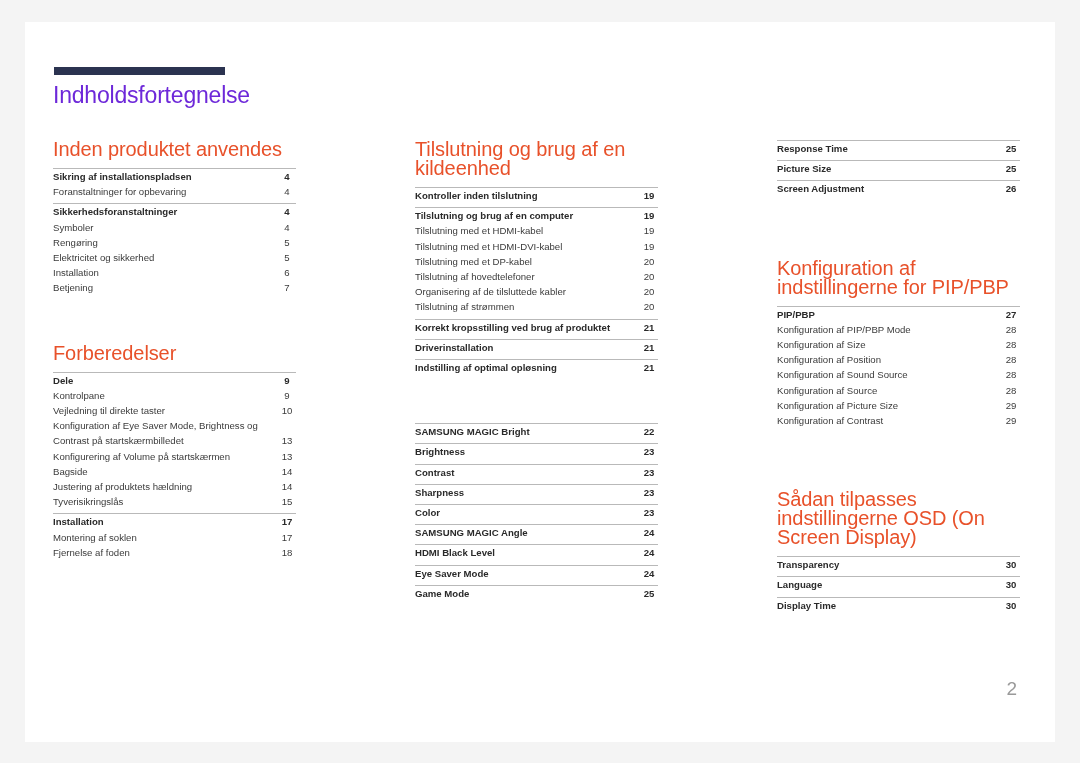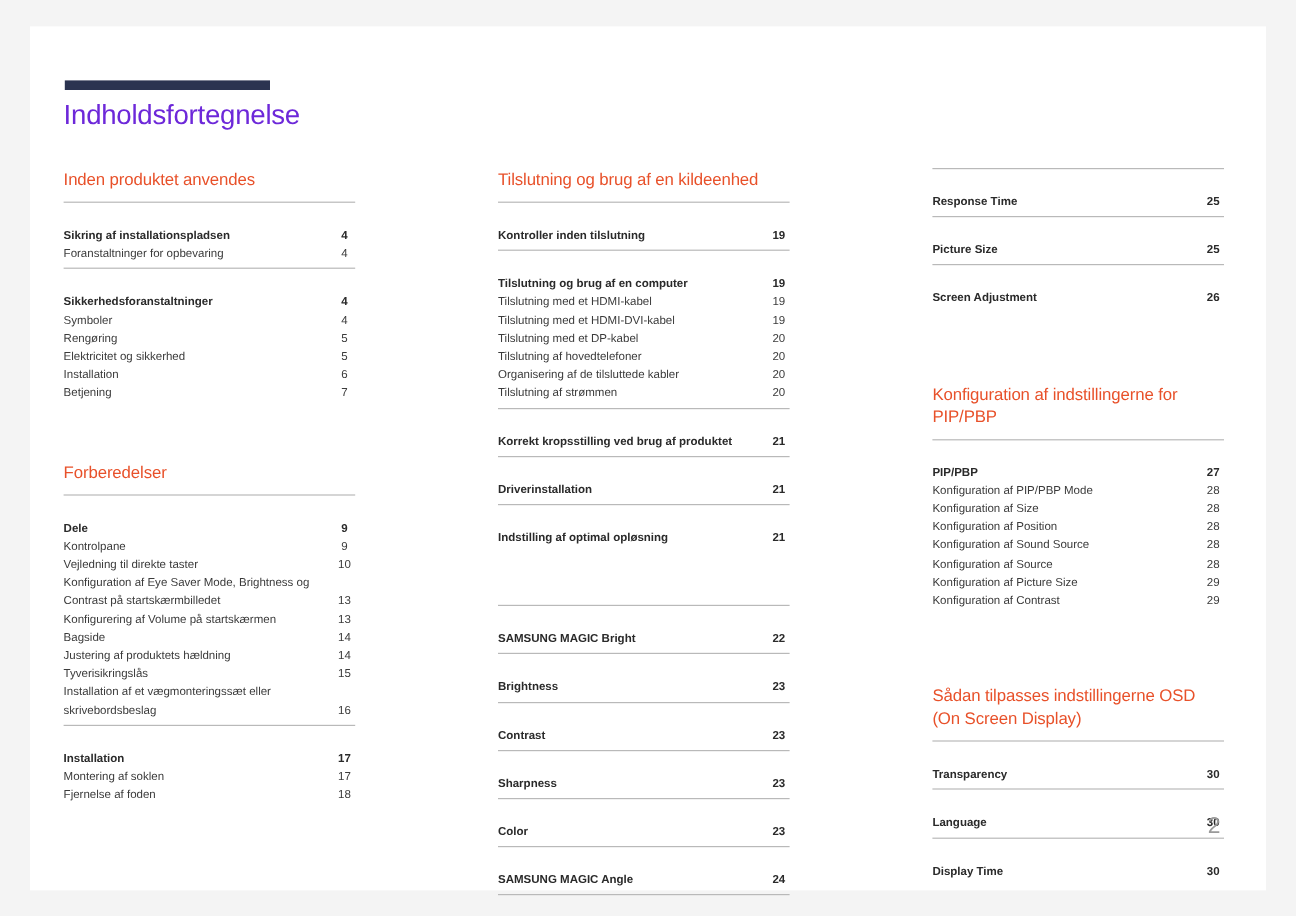--- a/index.html
+++ b/index.html
@@ -51,35 +51,35 @@
     margin-right: 119px;
   }
   .col:last-child {
     margin-right: 0;
   }
   .section {
     margin-bottom: 0px;
   }
   .section-header {
     color: #e8512a;
-    font-size: 14px;
+    font-size: 20px;
     line-height: 19px;
     font-weight: 400;
     margin-bottom: 9px;
     letter-spacing: -0.1px;
   }
   .section.spaced {
     margin-top: 58px;
   }
   .section.spaced-sm {
     margin-top: 44px;
   }
   .group {
     border-top: 1px solid #b9b9b9;
-    padding-top: 20px;
+    padding-top: 0;
     padding-bottom: 4px;
   }
   .entry {
     display: flex;
     align-items: flex-end;
     justify-content: space-between;
     font-size: 9.6px;
     line-height: 15.2px;
     color: #3b3b3b;
     padding: 0;
@@ -185,24 +185,20 @@
               <span class="page-num">14</span>
             </div>
             <div class="entry">
               <span class="label">Justering af produktets hældning</span>
               <span class="page-num">14</span>
             </div>
             <div class="entry">
               <span class="label">Tyverisikringslås</span>
               <span class="page-num">15</span>
             </div>
-            <div class="entry">
-              <span class="label">Installation af et vægmonteringssæt eller skrivebordsbeslag</span>
-              <span class="page-num">16</span>
-            </div>
           </div>
           <div class="group">
             <div class="entry bold">
               <span class="label">Installation</span>
               <span class="page-num">17</span>
             </div>
             <div class="entry">
               <span class="label">Montering af soklen</span>
               <span class="page-num">17</span>
             </div>

